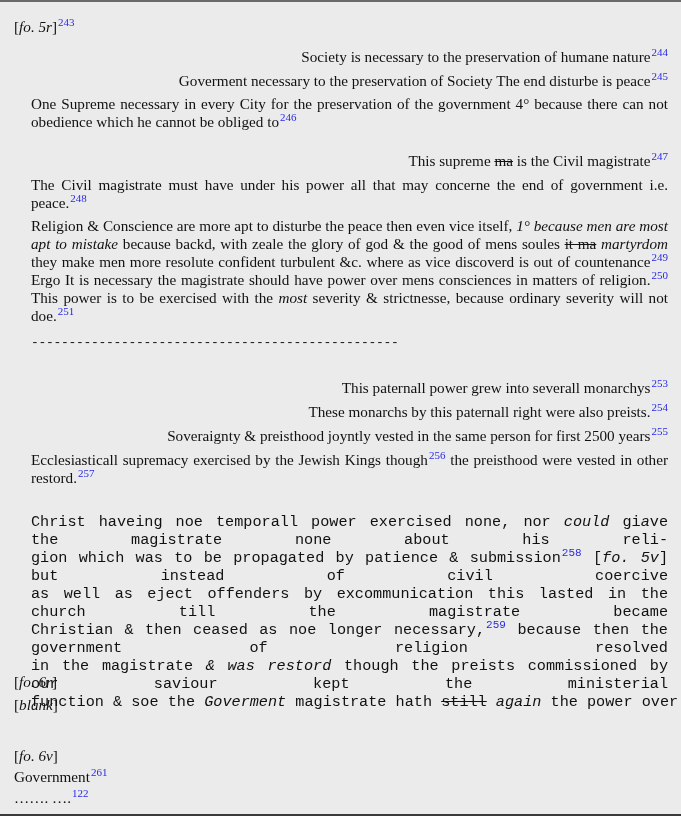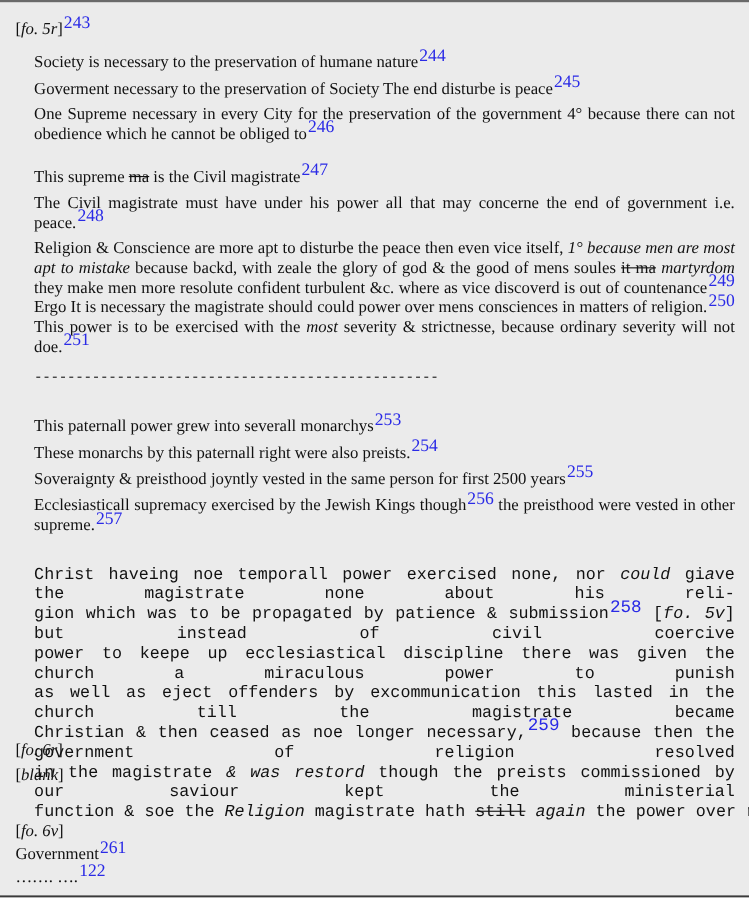--- a/index.html
+++ b/index.html
@@ -14,24 +14,24 @@
     position: relative;
     width: 681px; height: 816px;
     box-sizing: border-box;
     border-top: 2px solid #6a6a6a;
     border-bottom: 2px solid #3a3a3a;
     background: #ebebeb;
   }
   .folio { position: absolute; left: 14px; white-space: nowrap; line-height: 18px; }
   .folio i { font-style: italic; }
   .p { position: absolute; left: 31px; width: 637px; line-height: 18px; text-align: justify; }
-  .p.nj { text-align: left; }
+  .p.nj { text-align: right; }
   .line { display: block; white-space: nowrap; }
   .jl { display: block; text-align: justify; text-align-last: justify; white-space: normal; }
-  sup.fn { color: #2a2ae6; font-size: 16px; line-height: 0; vertical-align: 0; position: relative; top: -6px; margin-left: 1px; }
+  sup.fn { color: #2a2ae6; font-size: 11px; line-height: 0; vertical-align: 0; position: relative; top: -6px; margin-left: 1px; }
   i { font-style: italic; }
   s { text-decoration: line-through; }
   .rule { position: absolute; left: 31px; top: 333px; font-family: "Liberation Mono", "DejaVu Sans Mono", monospace; font-size: 13px; letter-spacing: -0.3px; white-space: nowrap; color: #111; }
   .lft { position: absolute; left: 14px; line-height: 18px; white-space: nowrap; }
 </style>
 </head>
 <body>
 
 <div class="page">
 
@@ -58,21 +58,21 @@
 
   <div class="p" style="top:174px;">
     <span class="jl">The Civil magistrate must have under his power all that may concerne the end of government i.e.</span>
     <span class="line"><span>peace.</span><sup class="fn">248</sup></span>
   </div>
 
   <div class="p" style="top:215px;">
     <span class="jl"><span>Religion &amp; Conscience are more apt to disturbe the peace then even vice itself, </span><i>1° because men are most</i></span>
     <span class="jl"><i>apt to mistake</i><span> because backd, with zeale the glory of god &amp; the good of mens soules </span><s>it ma</s><span> </span><i>martyrdom</i></span>
     <span class="jl"><span>they make men more resolute confident turbulent &amp;c. where as vice discoverd is out of countenance</span><sup class="fn">249</sup></span>
-    <span class="jl"><span>Ergo It is necessary the magistrate should could power over mens consciences in matters of religion.</span><sup class="fn">250</sup></span>
+    <span class="jl"><span>Ergo It is necessary the magistrate should have power over mens consciences in matters of religion.</span><sup class="fn">250</sup></span>
     <span class="jl"><span>This power is to be exercised with the </span><i>most</i><span> severity &amp; strictnesse, because ordinary severity will not</span></span>
     <span class="line"><span>doe.</span><sup class="fn">251</sup></span>
   </div>
 
   <div class="rule">-------------------------------------------------</div>
 
 
   <div class="p nj" style="top:377px;">
     <span>This paternall power grew into severall monarchys</span><sup class="fn">253</sup>
   </div>
@@ -80,31 +80,30 @@
   <div class="p nj" style="top:401px;">
     <span>These monarchs by this paternall right were also preists.</span><sup class="fn">254</sup>
   </div>
 
   <div class="p nj" style="top:425px;">
     <span>Soveraignty &amp; preisthood joyntly vested in the same person for first 2500 years</span><sup class="fn">255</sup>
   </div>
 
   <div class="p" style="top:449px;">
     <span class="jl"><span>Ecclesiasticall supremacy exercised by the Jewish Kings though</span><sup class="fn">256</sup><span> the preisthood were vested in other</span></span>
-    <span class="line"><span>supreme.</span><sup class="fn">257</sup></span>
+    <span class="line"><span>restord.</span><sup class="fn">257</sup></span>
   </div>
 
   <div class="p" style="top:511px;font-family:Liberation Mono, monospace;">
     <span class="jl"><span>Christ haveing noe temporall power exercised none, nor </span><i>could</i><span> gi</span><i>a</i><span>ve the magistrate none about his reli-</span></span>
     <span class="jl"><span>gion which was to be propagated by patience &amp; submission</span><sup class="fn">258</sup> <span><span>[</span><i>fo.</i> <i>5v</i><span>]</span></span><span> but instead of civil coercive</span></span>
-    <span class="jl">power to keepe up ecclesiastical discipline there was given the church a miraculous power to punish</span>
     <span class="jl">as well as eject offenders by excommunication this lasted in the church till the magistrate became</span>
     <span class="jl"><span>Christian &amp; then ceased as noe longer necessary,</span><sup class="fn">259</sup><span> because then the government of religion resolved</span></span>
     <span class="jl"><span>in the magistrate </span><i>&amp; was restord</i><span> though the preists commissioned by our saviour kept the ministerial</span></span>
-    <span class="line"><span>function &amp; soe the </span><i>Religion</i><span> magistrate hath </span><s>still</s><span> </span><i>again</i><span> the power over religion</span><sup class="fn">260</sup></span>
+    <span class="line"><span>function &amp; soe the </span><i>Goverment</i><span> magistrate hath </span><s>still</s><span> </span><i>again</i><span> the power over religion</span><sup class="fn">260</sup></span>
   </div>
 
   <div class="folio" style="top:671px;">
     <span>[</span><i>fo.</i> <i>6r</i><span>]</span>
   </div>
   <div class="lft" style="top:694px;">
     <span>[</span><i>blank</i><span>]</span>
   </div>
 
   <div class="folio" style="top:745px;">

